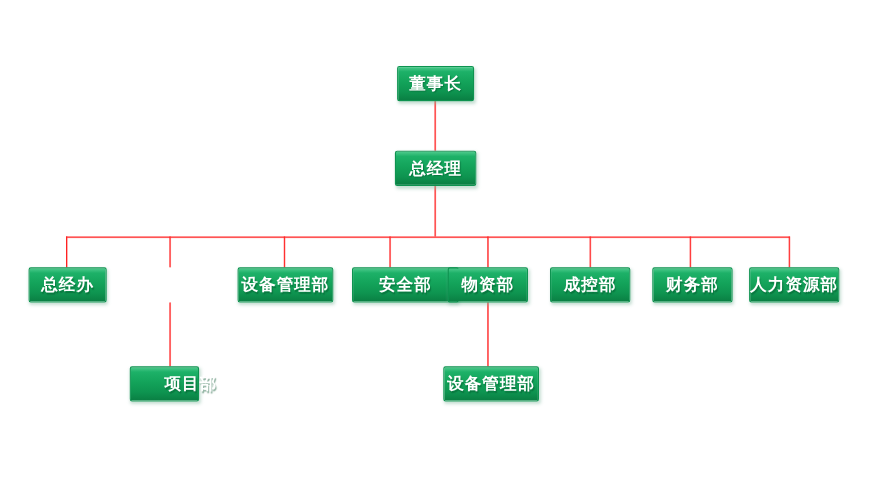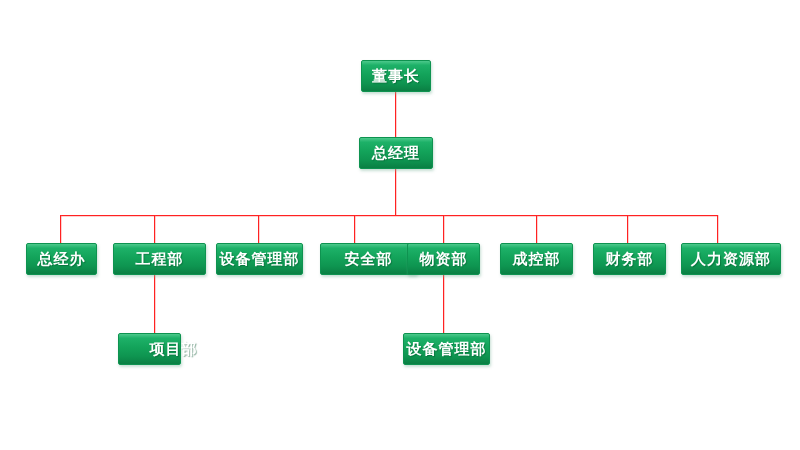--- a/index.html
+++ b/index.html
@@ -57,24 +57,23 @@
   <div class="vline" style="left:536px; top:215px; height:28px;"></div>
   <div class="vline" style="left:627px; top:215px; height:28px;"></div>
   <div class="vline" style="left:717px; top:215px; height:28px;"></div>
   <div class="vline" style="left:154px; top:275px; height:58px;"></div>
   <div class="vline" style="left:443px; top:275px; height:58px;"></div>
 
   <div class="node" style="left:361px; top:60px;  width:70px;">董事长</div>
   <div class="node" style="left:359px; top:137px; width:74px;">总经理</div>
 
   <div class="node" style="left:26px;  top:243px; width:71px;">总经办</div>
-  <div class="node" style="left:113px; top:243px; width:93px;">工程部</div>
   <div class="node" style="left:216px; top:243px; width:87px;">设备管理部</div>
   <div class="node" style="left:320px; top:243px; width:97px;">安全部</div>
   <div class="node" style="left:407px; top:243px; width:73px;">物资部</div>
   <div class="node" style="left:500px; top:243px; width:73px;">成控部</div>
   <div class="node" style="left:593px; top:243px; width:73px;">财务部</div>
-  <div class="node" style="left:681px; top:243px; width:100px;">人力资源部</div>
+  <div class="node" style="left:681px; top:243px; width:82px;">人力资源部</div>
 
   <div class="node" style="left:118px; top:333px; width:63px;padding-left:48px;">项目部</div>
   <div class="node" style="left:403px; top:333px; width:87px;">设备管理部</div>
 
 </div>
 
 </body></html>

